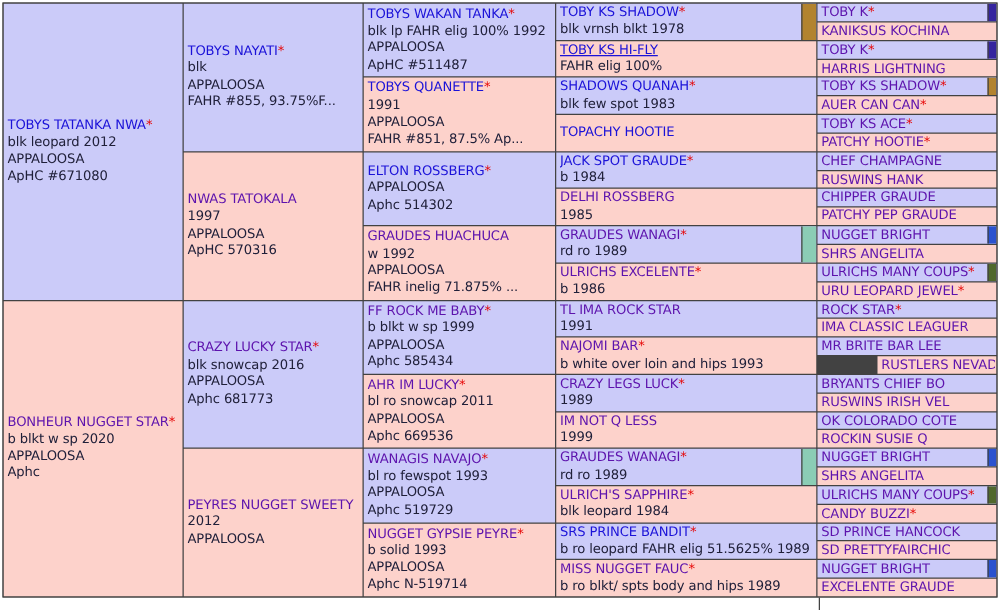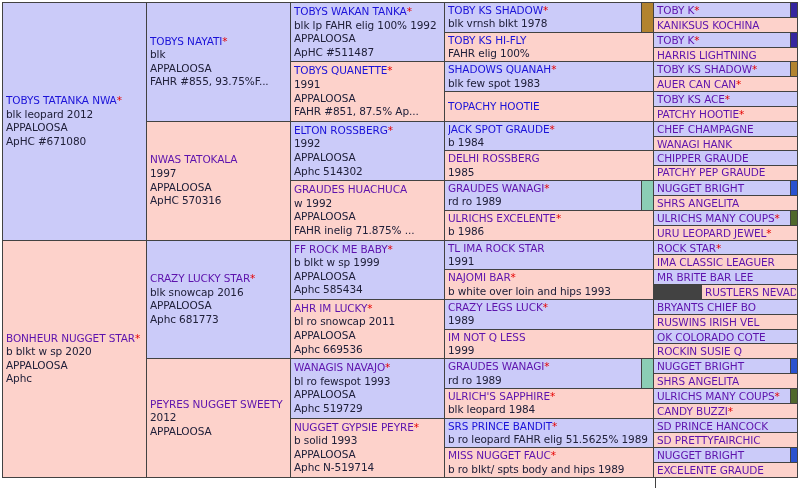--- a/index.html
+++ b/index.html
@@ -92,21 +92,20 @@
       <div class="cc">
         <div class="line"><span class="nm" style="color: rgb(27, 18, 216);">TOBYS QUANETTE</span><span class="ast">*</span></div>
         <div class="line">1991</div>
         <div class="line">APPALOOSA</div>
         <div class="line">FAHR #851, 87.5% Ap...</div>
       </div>
     </div>
     <div class="cell sire" style="grid-area: 9 / 3 / span 4;">
       <div class="cc">
         <div class="line"><span class="nm" style="color: rgb(27, 18, 216);">ELTON ROSSBERG</span><span class="ast">*</span></div>
-        <div class="line">1992</div>
         <div class="line">APPALOOSA</div>
         <div class="line">Aphc 514302</div>
       </div>
     </div>
     <div class="cell dam" style="grid-area: 13 / 3 / span 4;">
       <div class="cc">
         <div class="line"><span class="nm" style="color: rgb(93, 19, 173);">GRAUDES HUACHUCA</span></div>
         <div class="line">w 1992</div>
         <div class="line">APPALOOSA</div>
         <div class="line">FAHR inelig 71.875% ...</div>
@@ -146,21 +145,21 @@
     </div>
     <div class="cell sire" style="grid-area: 1 / 4 / span 2;">
       <div class="cc">
         <div class="line"><span class="nm" style="color: rgb(27, 18, 216);">TOBY KS SHADOW</span><span class="ast">*</span></div>
         <div class="line">blk vrnsh blkt 1978</div>
       </div>
       <div class="marker g4" style="background: rgb(178, 131, 47);"></div>
     </div>
     <div class="cell dam" style="grid-area: 3 / 4 / span 2;">
       <div class="cc">
-        <div class="line"><span class="nm" style="color: rgb(27, 18, 216);">TOBY KS HI-FLY</span></div>
+        <div class="line"><span class="nm" style="color: rgb(27, 18, 216); text-decoration: underline;">TOBY KS HI-FLY</span></div>
         <div class="line">FAHR elig 100%</div>
       </div>
     </div>
     <div class="cell sire" style="grid-area: 5 / 4 / span 2;">
       <div class="cc">
         <div class="line"><span class="nm" style="color: rgb(27, 18, 216);">SHADOWS QUANAH</span><span class="ast">*</span></div>
         <div class="line">blk few spot 1983</div>
       </div>
     </div>
     <div class="cell dam" style="grid-area: 7 / 4 / span 2;">
@@ -285,21 +284,21 @@
         <div class="line"><span class="nm" style="color: rgb(93, 19, 173);">PATCHY HOOTIE</span><span class="ast">*</span></div>
       </div>
     </div>
     <div class="cell sire" style="grid-area: 9 / 5 / span 1 / 7;">
       <div class="cc">
         <div class="line"><span class="nm" style="color: rgb(93, 19, 173);">CHEF CHAMPAGNE</span></div>
       </div>
     </div>
     <div class="cell dam" style="grid-area: 10 / 5 / span 1 / 7;">
       <div class="cc">
-        <div class="line"><span class="nm" style="color: rgb(93, 19, 173);">WANAGI HANK</span></div>
+        <div class="line"><span class="nm" style="color: rgb(93, 19, 173);">RUSWINS HANK</span></div>
       </div>
     </div>
     <div class="cell sire" style="grid-area: 11 / 5 / span 1 / 7;">
       <div class="cc">
         <div class="line"><span class="nm" style="color: rgb(93, 19, 173);">CHIPPER GRAUDE</span></div>
       </div>
     </div>
     <div class="cell dam" style="grid-area: 12 / 5 / span 1 / 7; align-items: flex-end;">
       <div class="cc">
         <div class="line"><span class="nm" style="color: rgb(93, 19, 173);">PATCHY PEP GRAUDE</span></div>

